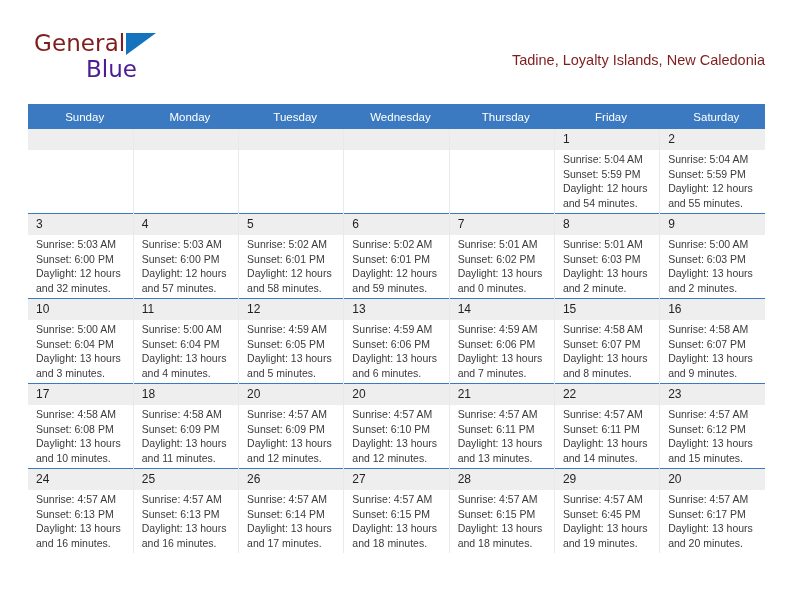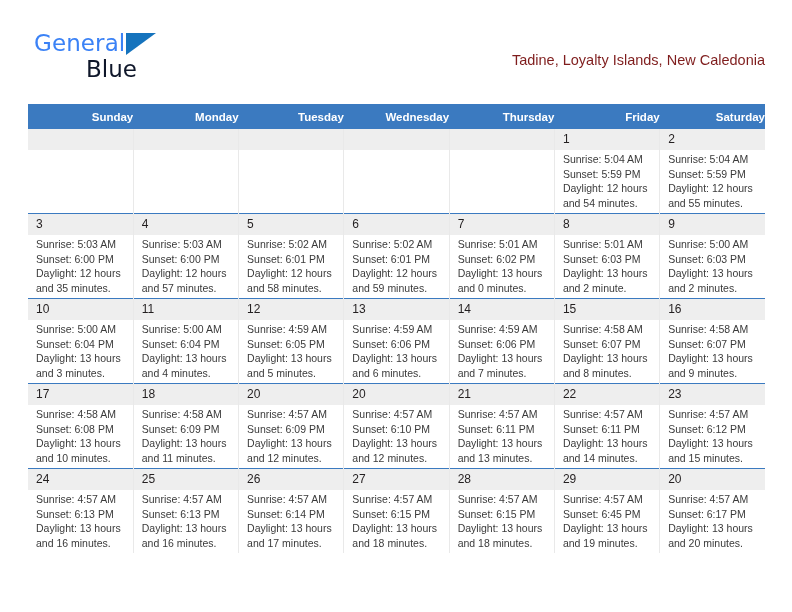--- a/index.html
+++ b/index.html
@@ -35,40 +35,40 @@
     top: 4px;
     width: 200px;
     height: 62px;
   }
   .brand-general {
     position: absolute;
     left: 6px;
     top: 0px;
     font-size: 23px;
     letter-spacing: 0.1px;
-    color: #3b82f6;
+    color: #7f1d1d;
     font-family: "DejaVu Sans", sans-serif;
     font-weight: 400;
     line-height: 26px;
   }
   .brand-tri {
     position: absolute;
     left: 98px;
     top: 3px;
     width: 0;
     height: 0;
     border-top: 22px solid #1573bd;
     border-right: 30px solid transparent;
   }
   .brand-blue {
     position: absolute;
     left: 58px;
     top: 26px;
     font-size: 23px;
-    color: #0f172a;
+    color: #4c1d95;
     font-family: "DejaVu Sans", sans-serif;
     font-weight: 400;
     line-height: 26px;
   }
 
   .titles {
     position: absolute;
     right: 0;
     top: 0;
     text-align: right;
@@ -95,22 +95,22 @@
     left: 28px;
     top: 104px;
     width: 737px;
     border-collapse: collapse;
     table-layout: fixed;
   }
   .calendar th {
     background: #3b7ac0;
     color: #ffffff;
     font-size: 11.5px;
-    font-weight: bold;
-    text-align: right;
+    font-weight: normal;
+    text-align: center;
     padding: 5px 0 5px 8px;
     height: 15px;
     border: none;
   }
   .calendar td {
     vertical-align: top;
     padding: 0;
     border: none;
     border-top: 1px solid #3b7ac0;
     border-right: 1px solid #e9e9e9;
@@ -211,21 +211,21 @@
             </div>
           </td>
         </tr>
         <tr class="week">
           <td>
             <div class="daynum">3</div>
             <div class="details">
               <div>Sunrise: 5:03 AM</div>
               <div>Sunset: 6:00 PM</div>
               <div>Daylight: 12 hours</div>
-              <div>and 35 minutes.</div>
+              <div>and 32 minutes.</div>
             </div>
           </td>
           <td>
             <div class="daynum">4</div>
             <div class="details">
               <div>Sunrise: 5:03 AM</div>
               <div>Sunset: 6:00 PM</div>
               <div>Daylight: 12 hours</div>
               <div>and 57 minutes.</div>
             </div>

